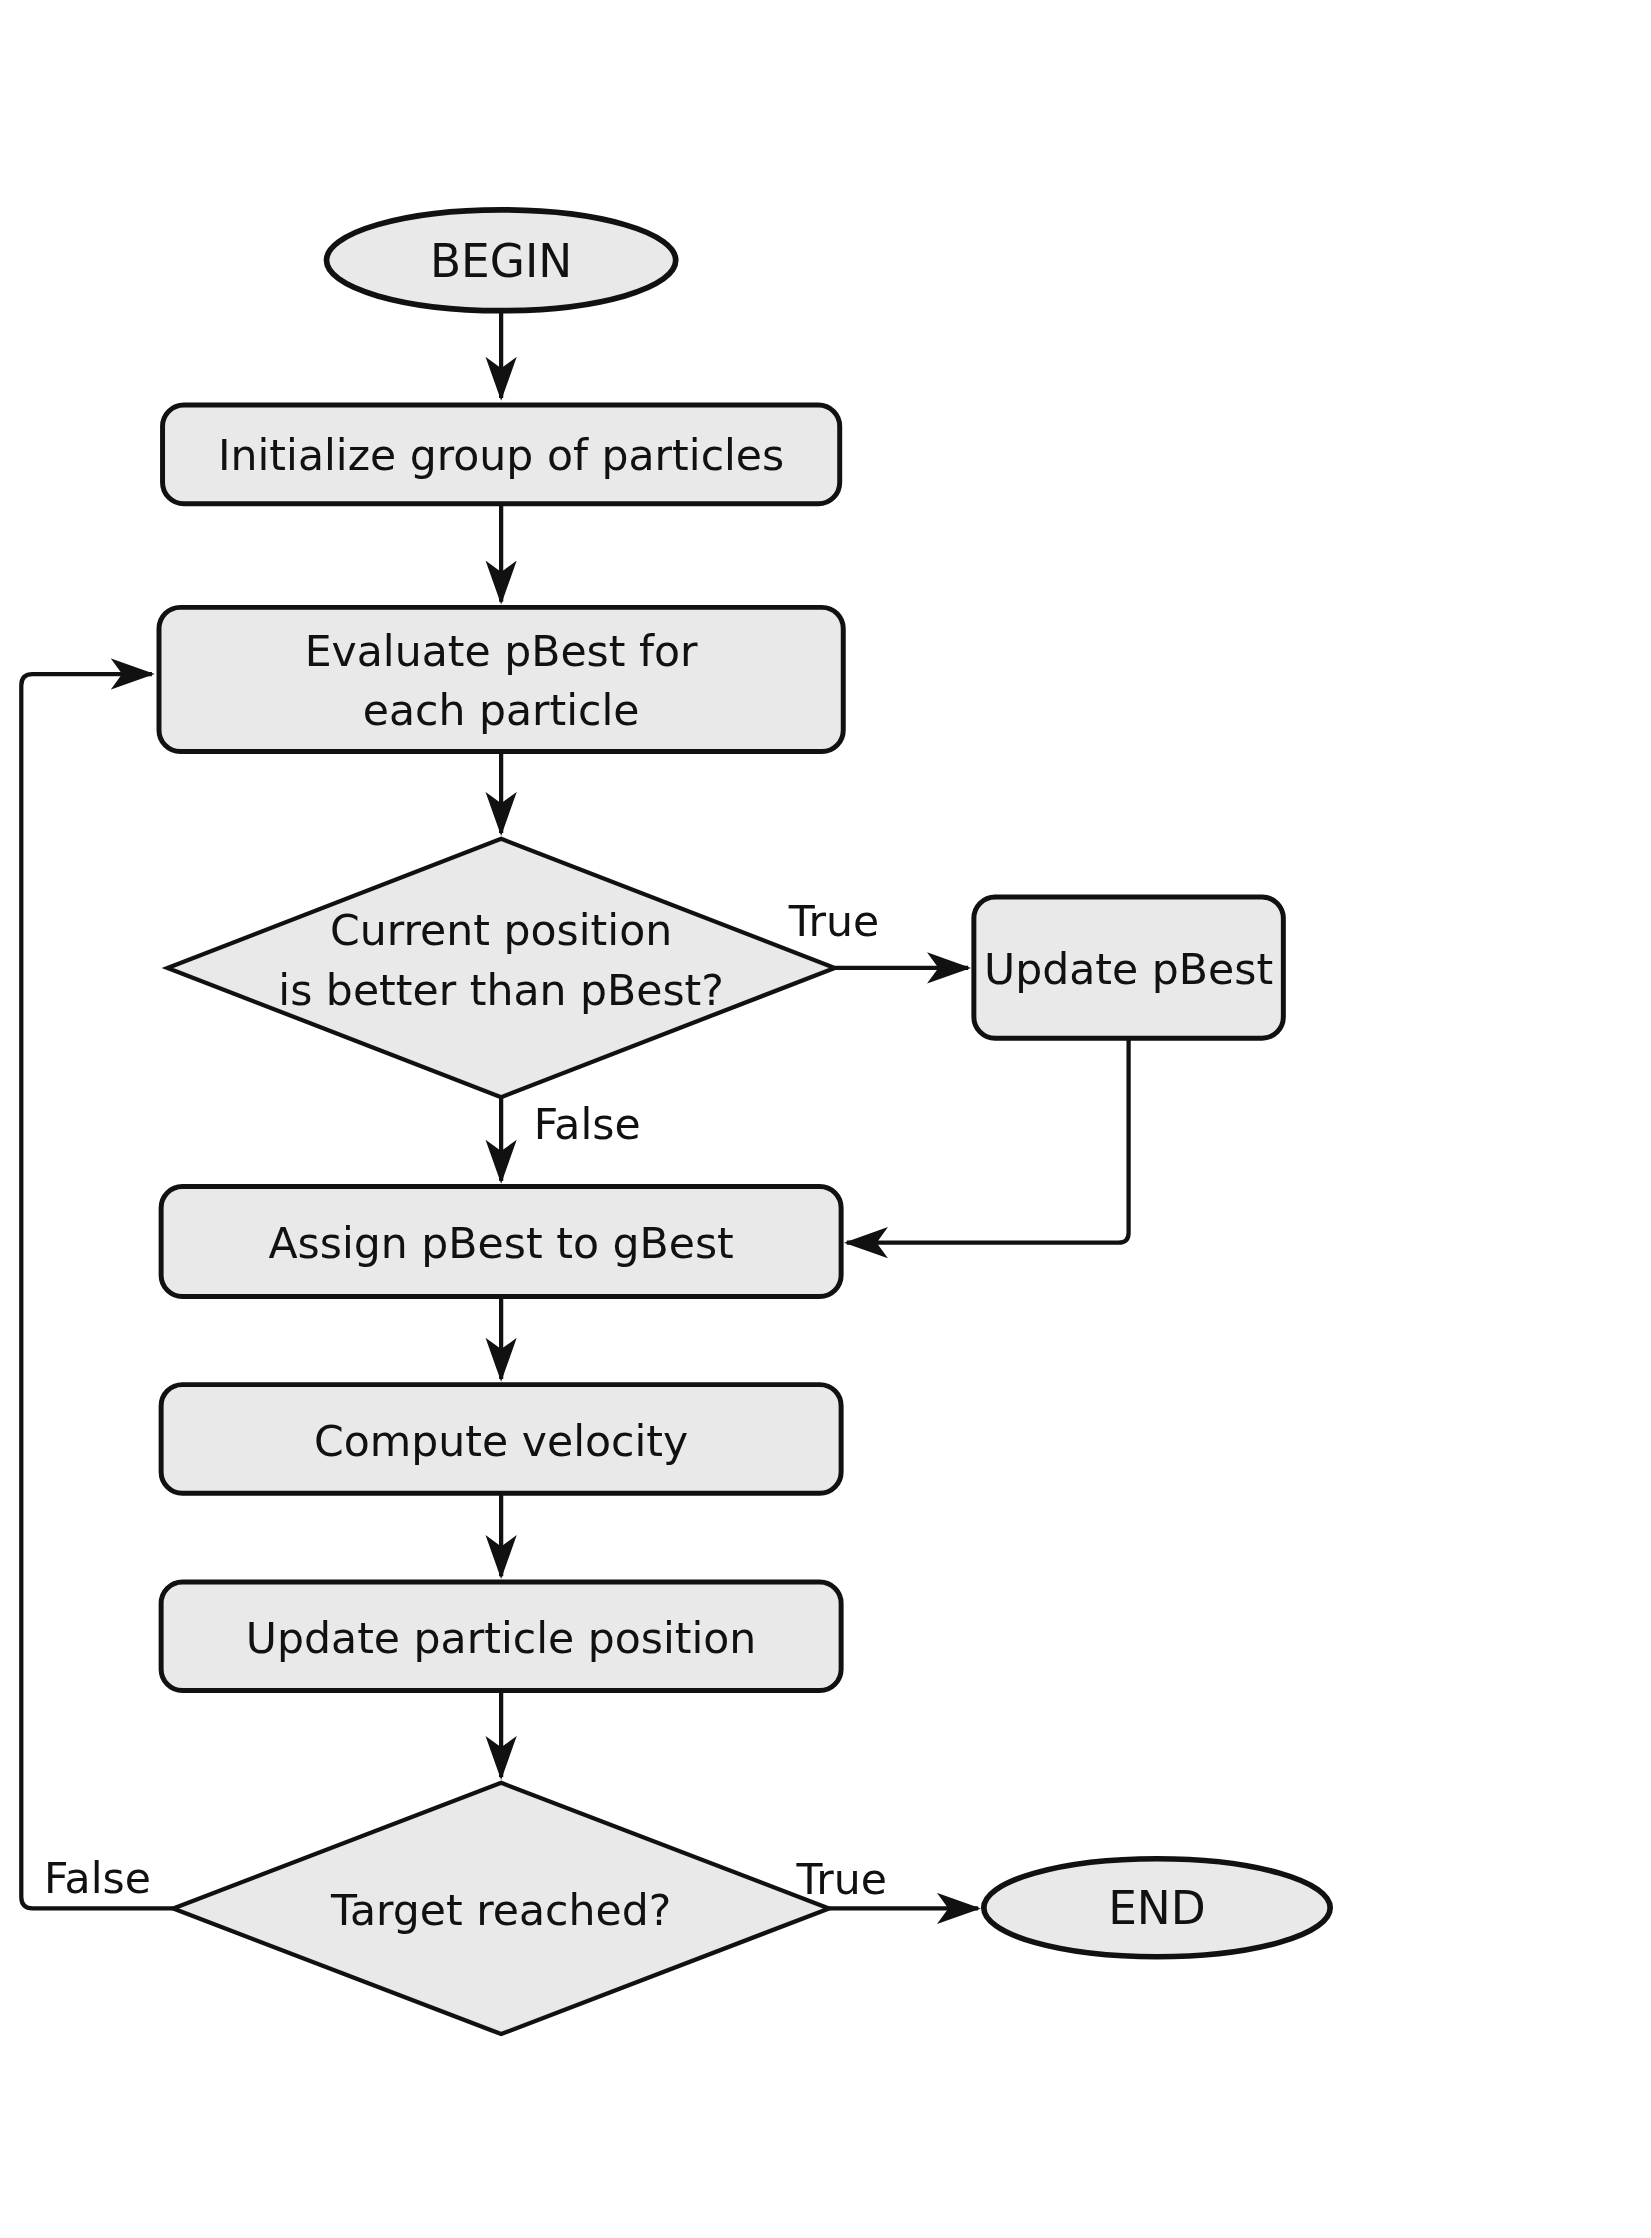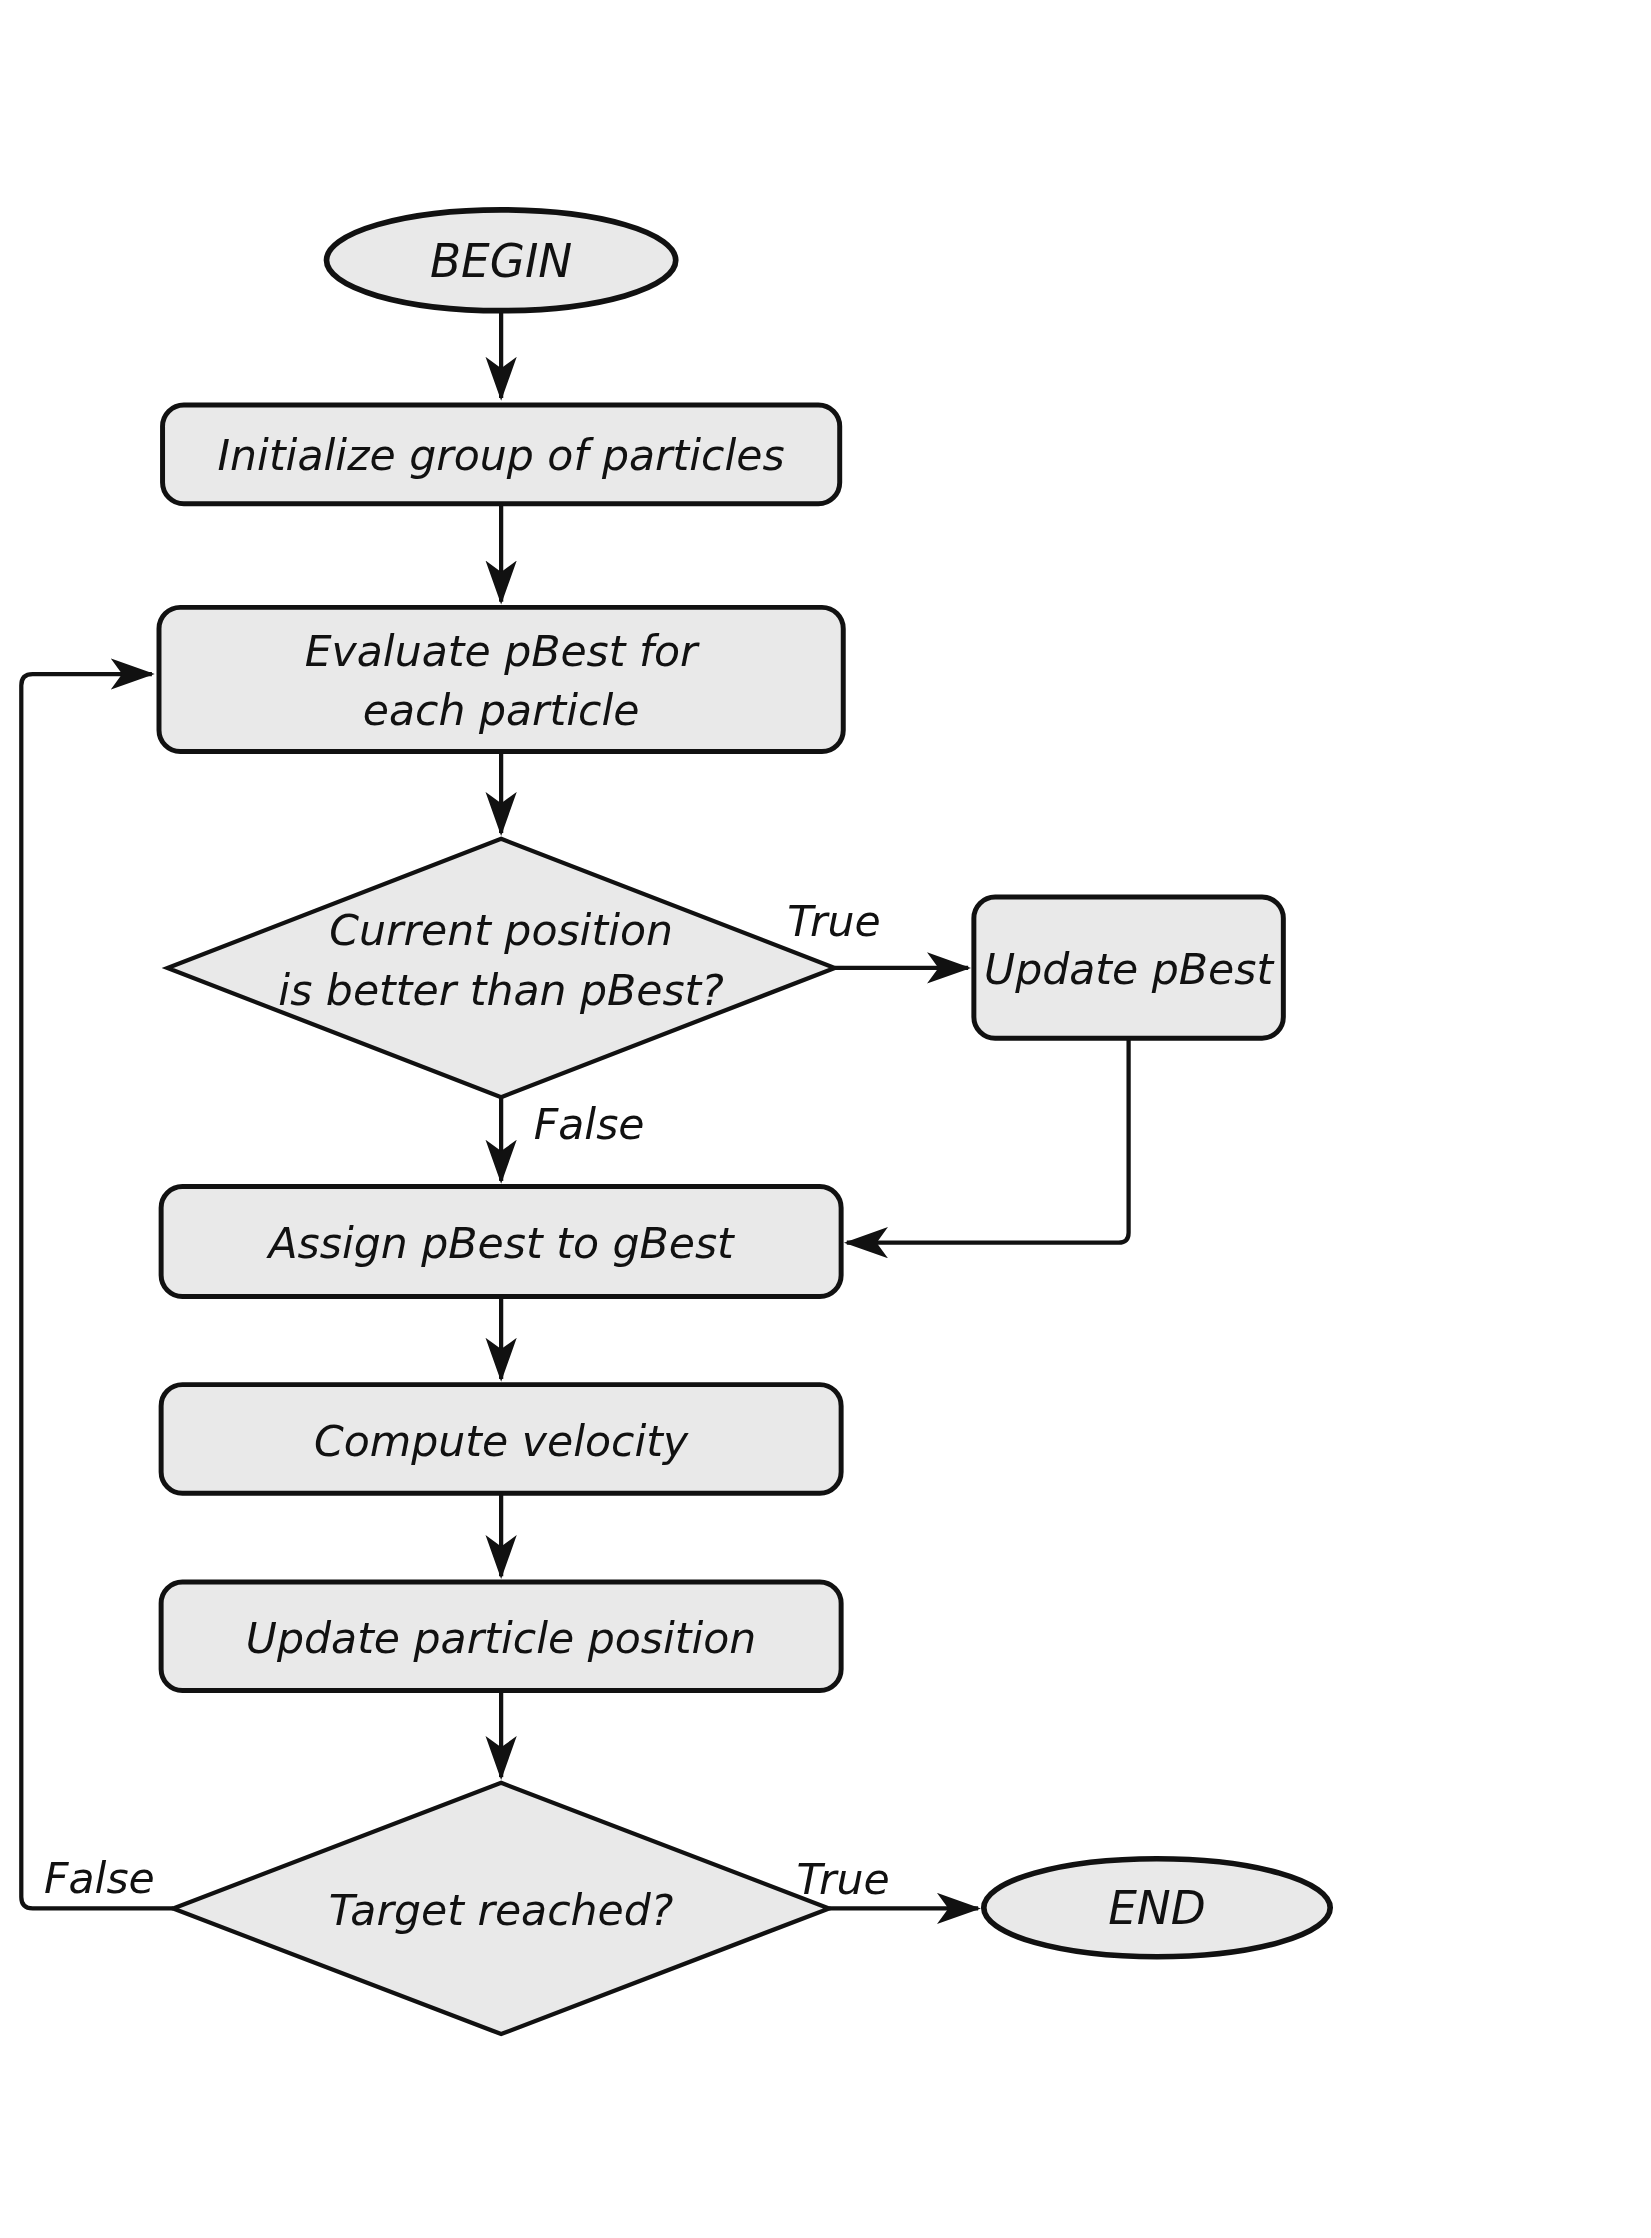--- a/index.html
+++ b/index.html
@@ -9,21 +9,20 @@
     --background:#ffffff;
   }
   html,body{margin:0;padding:0;}
   body{background:var(--background);}
   .canvas{
     position:relative;
     width:1360px;
     height:2239px;
     background:var(--background);
     overflow:hidden;
-    font-style:italic;
   }
   svg{display:block;width:100%;height:100%;}
   .node{fill:var(--node-fill);stroke:var(--stroke);}
   .terminator{stroke-width:8;}
   .process{stroke-width:7;}
   .decision{stroke-width:6;stroke-linejoin:miter;}
   .edge{fill:none;stroke:var(--stroke);stroke-width:6;}
   .arrowhead{fill:var(--stroke);stroke:none;}
   .lbl{
     font-family:"DejaVu Sans","Liberation Sans",sans-serif;

